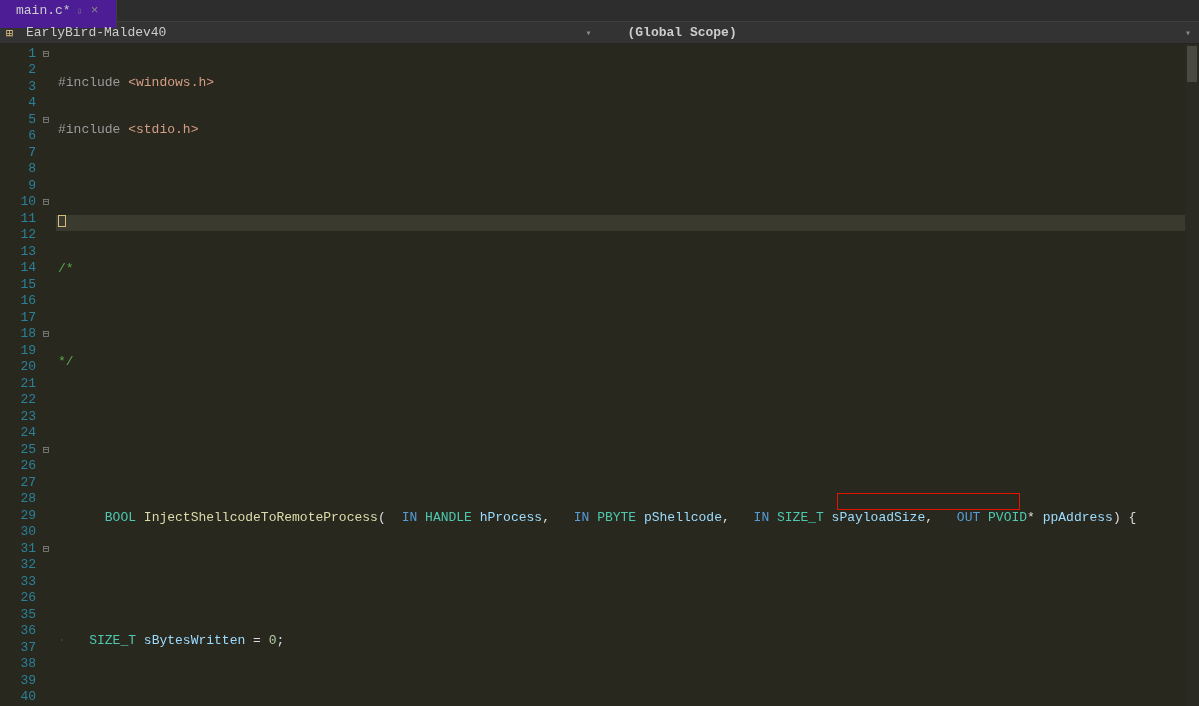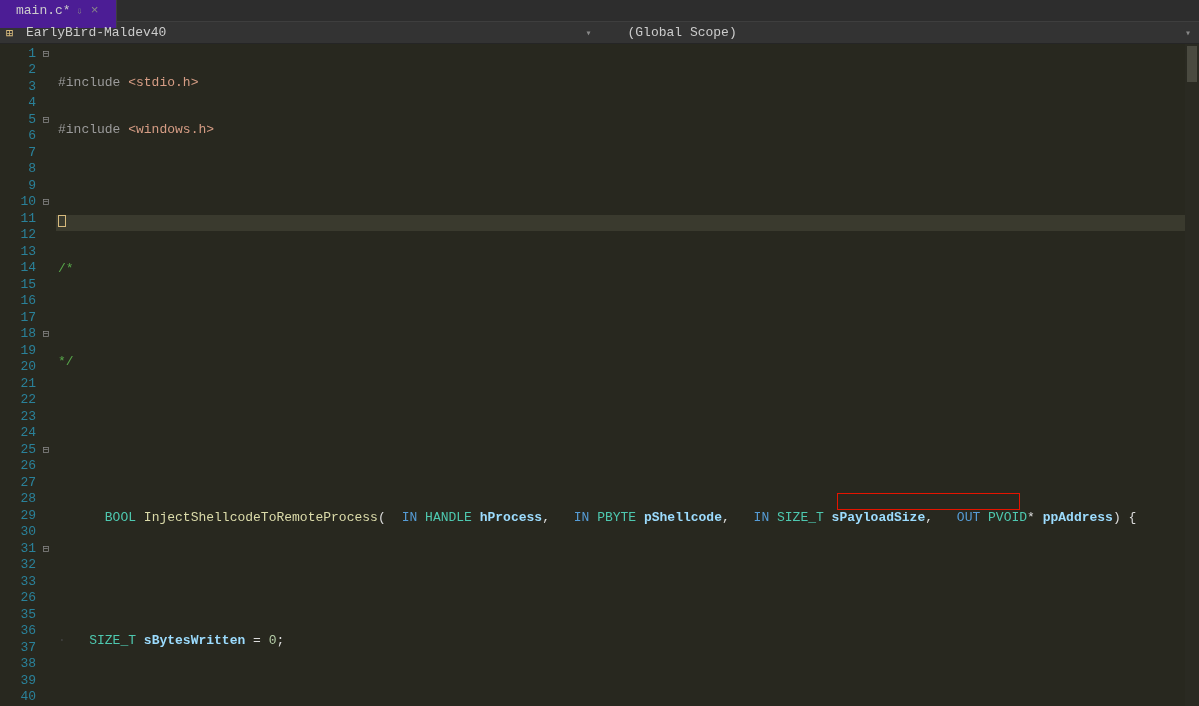--- a/index.html
+++ b/index.html
@@ -69,20 +69,21 @@
     .context-dd {
       color: #888;
       font-size: 10px;
     }
     .context-right {
       flex: 0 0 50%;
       display: flex;
       align-items: center;
       padding-left: 28px;
       gap: 6px;
+      font-weight: bold;
     }
     .editor {
       display: flex;
       background: #28281f;
       height: calc(100% - 44px);
       position: relative;
     }
     .gutter {
       width: 56px;
       background: #28281f;
@@ -153,21 +154,21 @@
       width: 10px;
       height: 36px;
       background: #4a4a40;
     }
     .c-pre { color: #9b9b9b; }
     .c-str { color: #d69d85; }
     .c-com { color: #57a64a; }
     .c-kw  { color: #569cd6; margin-left: 16px; }
     .c-type{ color: #4ec9b0; }
     .c-fn  { color: #dcdcaa; }
-    .c-id  { color: #9cdcfe; font-weight: bold; }
+    .c-id  { color: #9cdcfe; }
     .c-num { color: #b5cea8; }
     .c-wh  { color: #dcdcdc; }
   </style>
 </head>
 <body>
 
 <div class="tab-bar">
   <div class="tab">
     <span>main.c*</span>
     <span class="tab-pin">⇩</span>
@@ -345,22 +346,22 @@
         <div class="lineno">39</div>
         <div class="fold"></div>
       </div>
     <div class="line-row">
         <div class="lineno">40</div>
         <div class="fold"></div>
       </div>
   </div>
 
   <div class="code-area">
+    <div class="code-line"><span class="c-pre">#include </span><span class="c-str">&lt;windows.h&gt;</span></div>
     <div class="code-line"><span class="c-pre">#include </span><span class="c-str">&lt;stdio.h&gt;</span></div>
-    <div class="code-line"><span class="c-pre">#include </span><span class="c-str">&lt;windows.h&gt;</span></div>
     <div class="code-line"></div>
     <div class="code-line current-line" style="background:#3a3a2e;"><span class="yellow-box"></span></div>
     <div class="code-line"><span class="c-com">/*</span></div>
     <div class="code-line"><span class="c-com">      </span></div>
     <div class="code-line"><span class="c-com">*/</span></div>
     <div class="code-line"></div>
     <div class="code-line"></div>
     <div class="code-line">
       <span class="c-type">BOOL </span><span class="c-fn">InjectShellcodeToRemoteProcess</span><span class="c-wh">(</span><span class="c-kw">IN </span><span class="c-type">HANDLE </span><span class="c-id">hProcess</span><span class="c-wh">, </span><span class="c-kw">IN </span><span class="c-type">PBYTE </span><span class="c-id">pShellcode</span><span class="c-wh">, </span><span class="c-kw">IN </span><span class="c-type">SIZE_T </span><span class="c-id">sPayloadSize</span><span class="c-wh">, </span><span class="c-kw">OUT </span><span class="c-type">PVOID</span><span class="c-wh">* </span><span class="c-id">ppAddress</span><span class="c-wh">) {</span>
       <div class="red-box" style="left:781px;width:183px;"></div>

